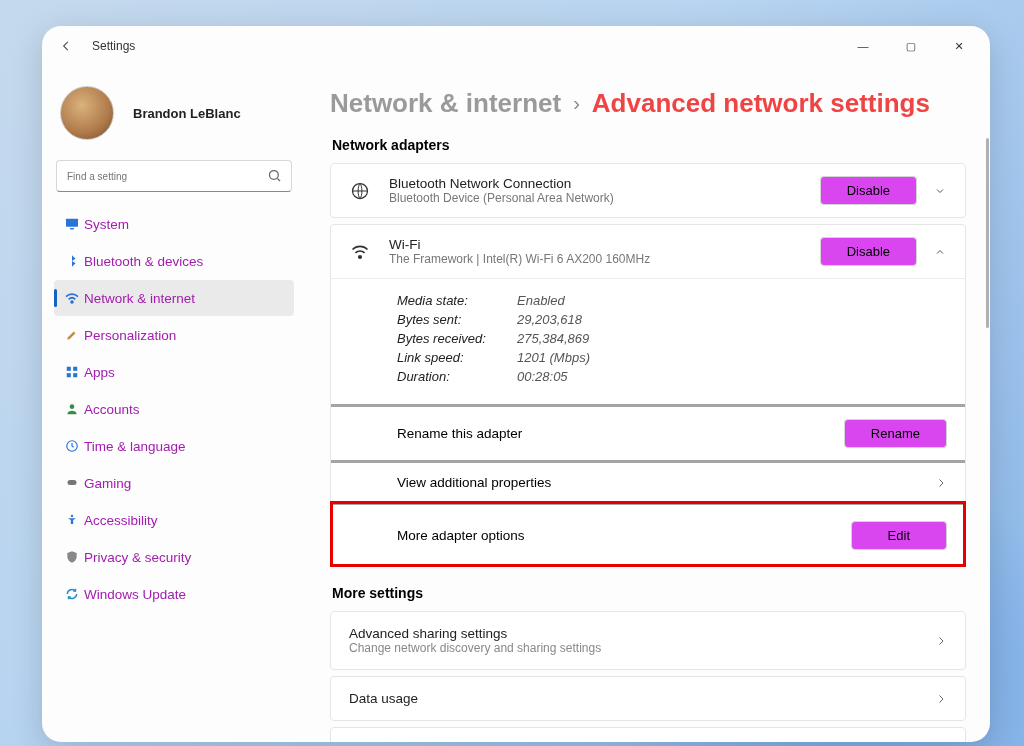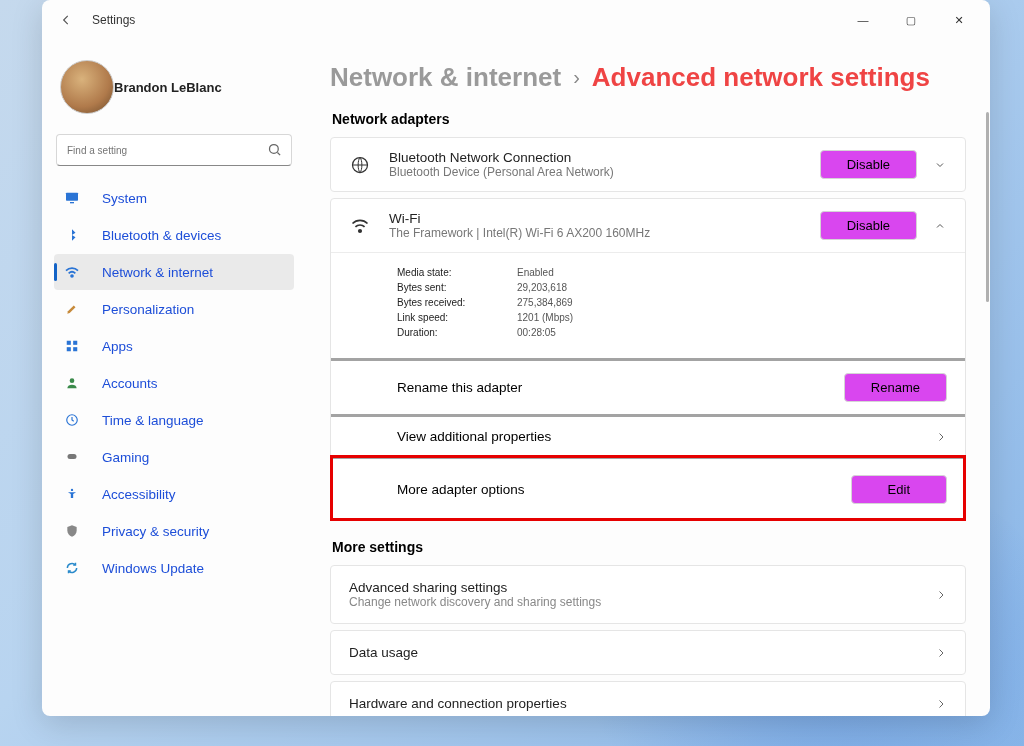--- a/index.html
+++ b/index.html
@@ -17,24 +17,24 @@
   bottom: -100px;
   right: -50px;
   width: 500px;
   height: 400px;
   background: radial-gradient(ellipse at center, rgba(70,130,220,0.4) 0%, transparent 70%);
   border-radius: 50% 60% 40% 50%;
   z-index: 0;
 }
 .window {
   position: absolute;
-  top: 0; left: 42px;
+  top: 26px; left: 42px;
   width: 948px; height: 716px;
   background: #fdfdfd;
-  border-radius: 8px;
+  border-radius: 19px;
   box-shadow: 0 8px 32px rgba(0,0,0,0.15);
   display: flex;
   flex-direction: column;
   z-index: 1;
   overflow: hidden;
 }
 .titlebar {
   height: 40px;
   display: flex;
   align-items: center;
@@ -50,21 +50,21 @@
 .app-title { font-size: 12px; color:#333; margin-left:10px; }
 .win-controls { margin-left:auto; display:flex; gap:18px; padding-right:8px;}
 .win-controls span { width:30px; text-align:center; color:#333; font-size:11px; cursor:pointer;}
 .content { flex:1; display:flex; overflow:hidden; }
 .sidebar {
   width: 264px;
   padding: 0 12px;
   display:flex; flex-direction:column;
 }
 .profile {
-  display:flex; align-items:center; gap:0;
+  display:flex; align-items:center; gap:19px;
   padding: 20px 6px 20px 6px;
 }
 .avatar {
   width:54px; height:54px;
   border-radius:50%;
   background: radial-gradient(circle at 40% 35%, #d9b27c 0%, #b07a4b 60%, #6b4a2a 100%);
   border:1px solid #ccc;
 }
 .profile-name { font-size:13px; font-weight:600; color:#222;}
 .search-wrap { position:relative; margin: 0 2px 14px 2px;}
@@ -80,23 +80,23 @@
   position:absolute; right:10px; top:8px;
   width:15px; height:15px; stroke:#666;
 }
 .nav { list-style:none; }
 .nav li {
   display:flex; align-items:center;
   height:36px;
   padding: 0 10px;
   border-radius:4px;
   font-size:13.5px;
-  color:#1d4ed8;
+  color:#a21caf;
   cursor:pointer;
-  gap:22px;
+  gap:4px;
   margin-bottom:1px;
 }
 .nav li.selected {
   background:#eaeaea;
   position:relative;
 }
 .nav li.selected::before {
   content:"";
   position:absolute; left:0; top:9px;
   width:3px; height:18px;
@@ -141,21 +141,22 @@
 }
 .expand-chevron {
   margin-left:16px;
   width:14px; height:14px;
   display:flex; align-items:center; justify-content:center;
   cursor:pointer;
 }
 .divider { height:1px; background:#ececec; margin:0 0;}
 .details {
   padding: 14px 18px 16px 66px;
-  font-size:10px;
+  font-size:13px;
+  font-style:italic;
 }
 .detail-row { display:flex; margin-bottom:4px;}
 .detail-key { width:120px; color:#222;}
 .detail-val { color:#555;}
 .sub-row {
   display:flex; align-items:center;
   padding: 12px 18px 12px 66px;
   border-top:3px solid #a3a3a3;
   font-size:13.5px;
 }

